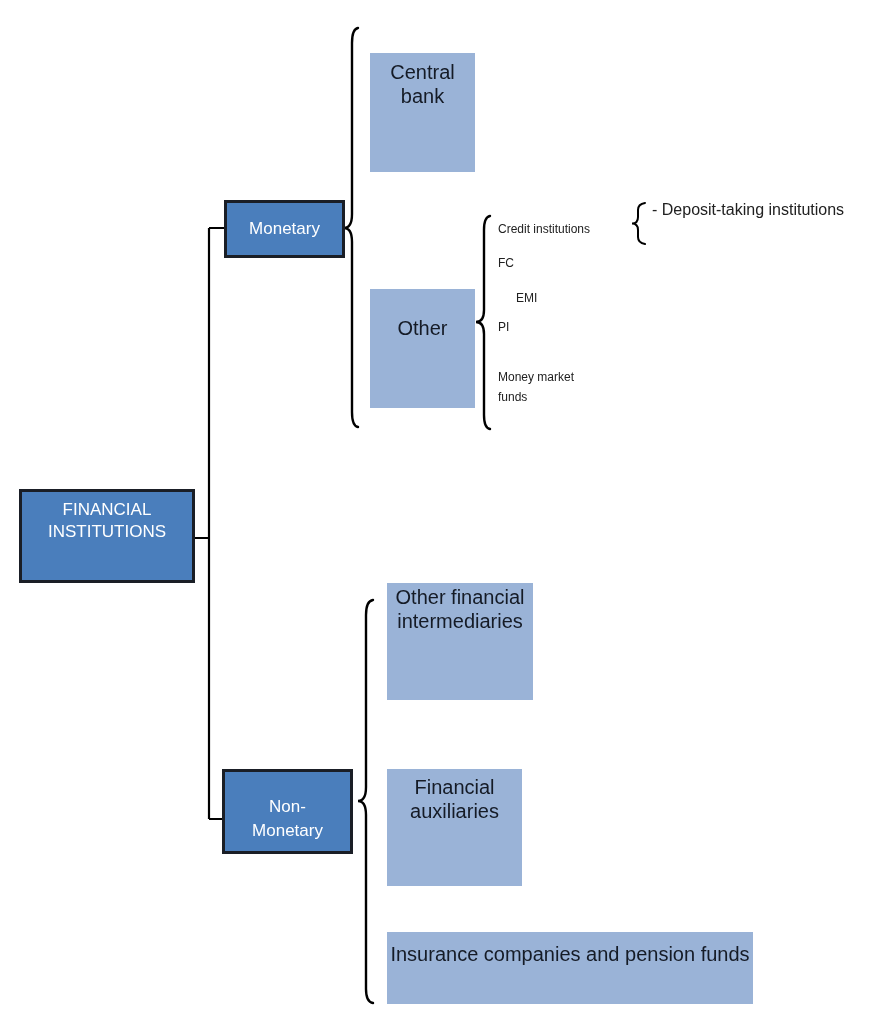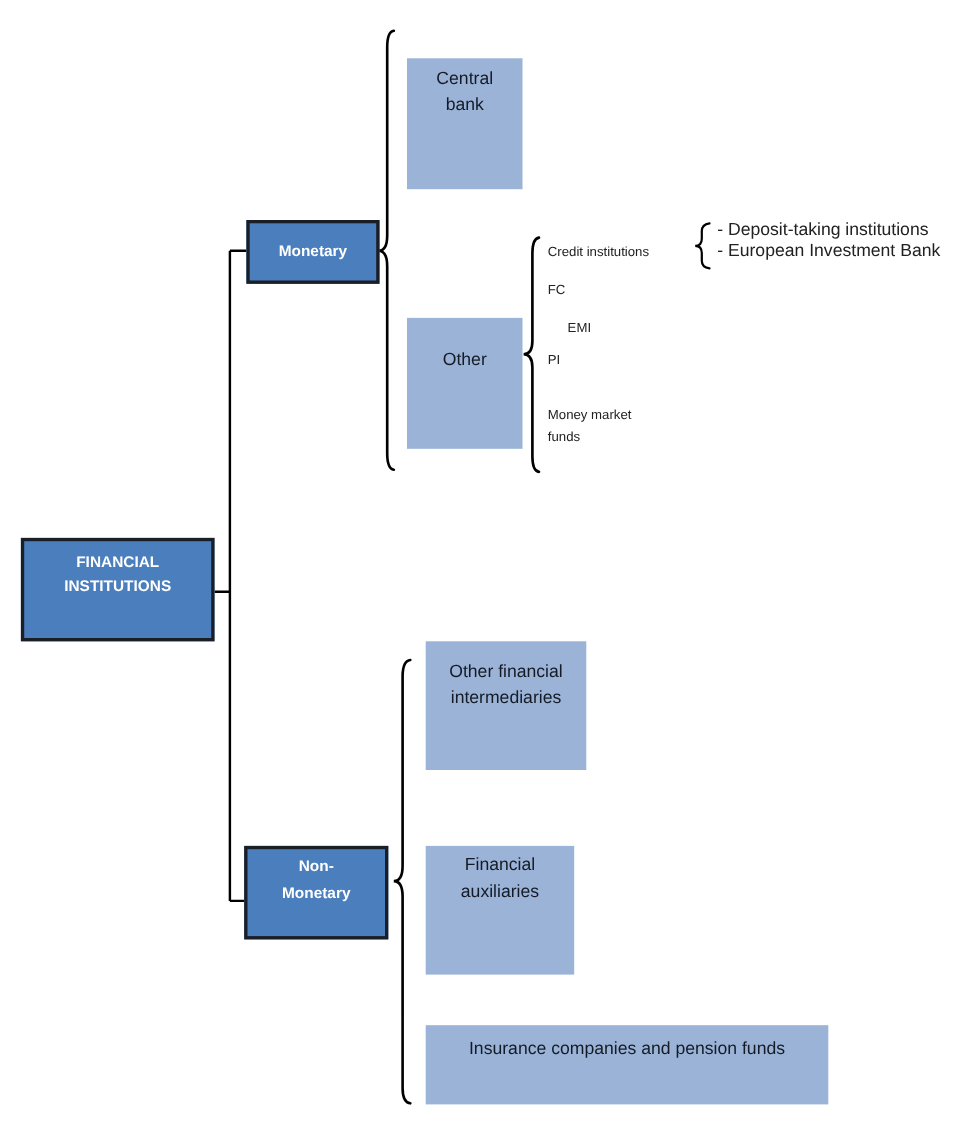--- a/index.html
+++ b/index.html
@@ -33,28 +33,28 @@
   .box {
     position: absolute;
     box-sizing: border-box;
     white-space: pre-line;
     text-align: center;
   }
   .box-dark {
     background: var(--dark-blue);
     border: 3px solid var(--box-border);
     color: var(--text-white);
-    font-weight: bold;
-    font-size: 14px;
+    font-weight: normal;
+    font-size: 17px;
     line-height: 21px;
   }
   .box-light {
     background: var(--light-blue);
     color: var(--text-dark);
-    font-size: 16px;
+    font-size: 20px;
     line-height: 24px;
   }
   .plain-label {
     position: absolute;
     color: var(--text-list);
     font-size: 12px;
     line-height: 20px;
     white-space: pre-line;
   }
   .sub-list {
@@ -95,27 +95,26 @@
 
   <div class="plain-label" style="left:498px; top:219px;">Credit institutions</div>
   <div class="plain-label" style="left:498px; top:253px;">FC</div>
   <div class="plain-label" style="left:516px; top:288px;">EMI</div>
   <div class="plain-label" style="left:498px; top:317px;">PI</div>
   <div class="plain-label" style="left:498px; top:367px;">Money market
 funds</div>
 
   <div class="sub-list" style="left:652px; top:200px;">
     <div>- Deposit-taking institutions</div>
-    <div>- European Investment Bank</div>
   </div>
 
-  <div class="box box-dark" style="left:222px; top:769px; width:131px; height:85px; padding-top:3px; line-height:24px;">Non-
+  <div class="box box-dark" style="left:222px; top:769px; width:131px; height:85px; padding-top:23px; line-height:24px;">Non-
 Monetary</div>
 
-  <div class="box box-light" style="left:387px; top:583px; width:146px; height:117px; padding-top:16px;">Other financial
+  <div class="box box-light" style="left:387px; top:583px; width:146px; height:117px; padding-top:2px;">Other financial
 intermediaries</div>
 
   <div class="box box-light" style="left:387px; top:769px; width:135px; height:117px; padding-top:6px;">Financial
 auxiliaries</div>
 
   <div class="box box-light" style="left:387px; top:932px; width:366px; height:72px; padding-top:10px;">Insurance companies and pension funds</div>
 
 </div>
 
 </body></html>

